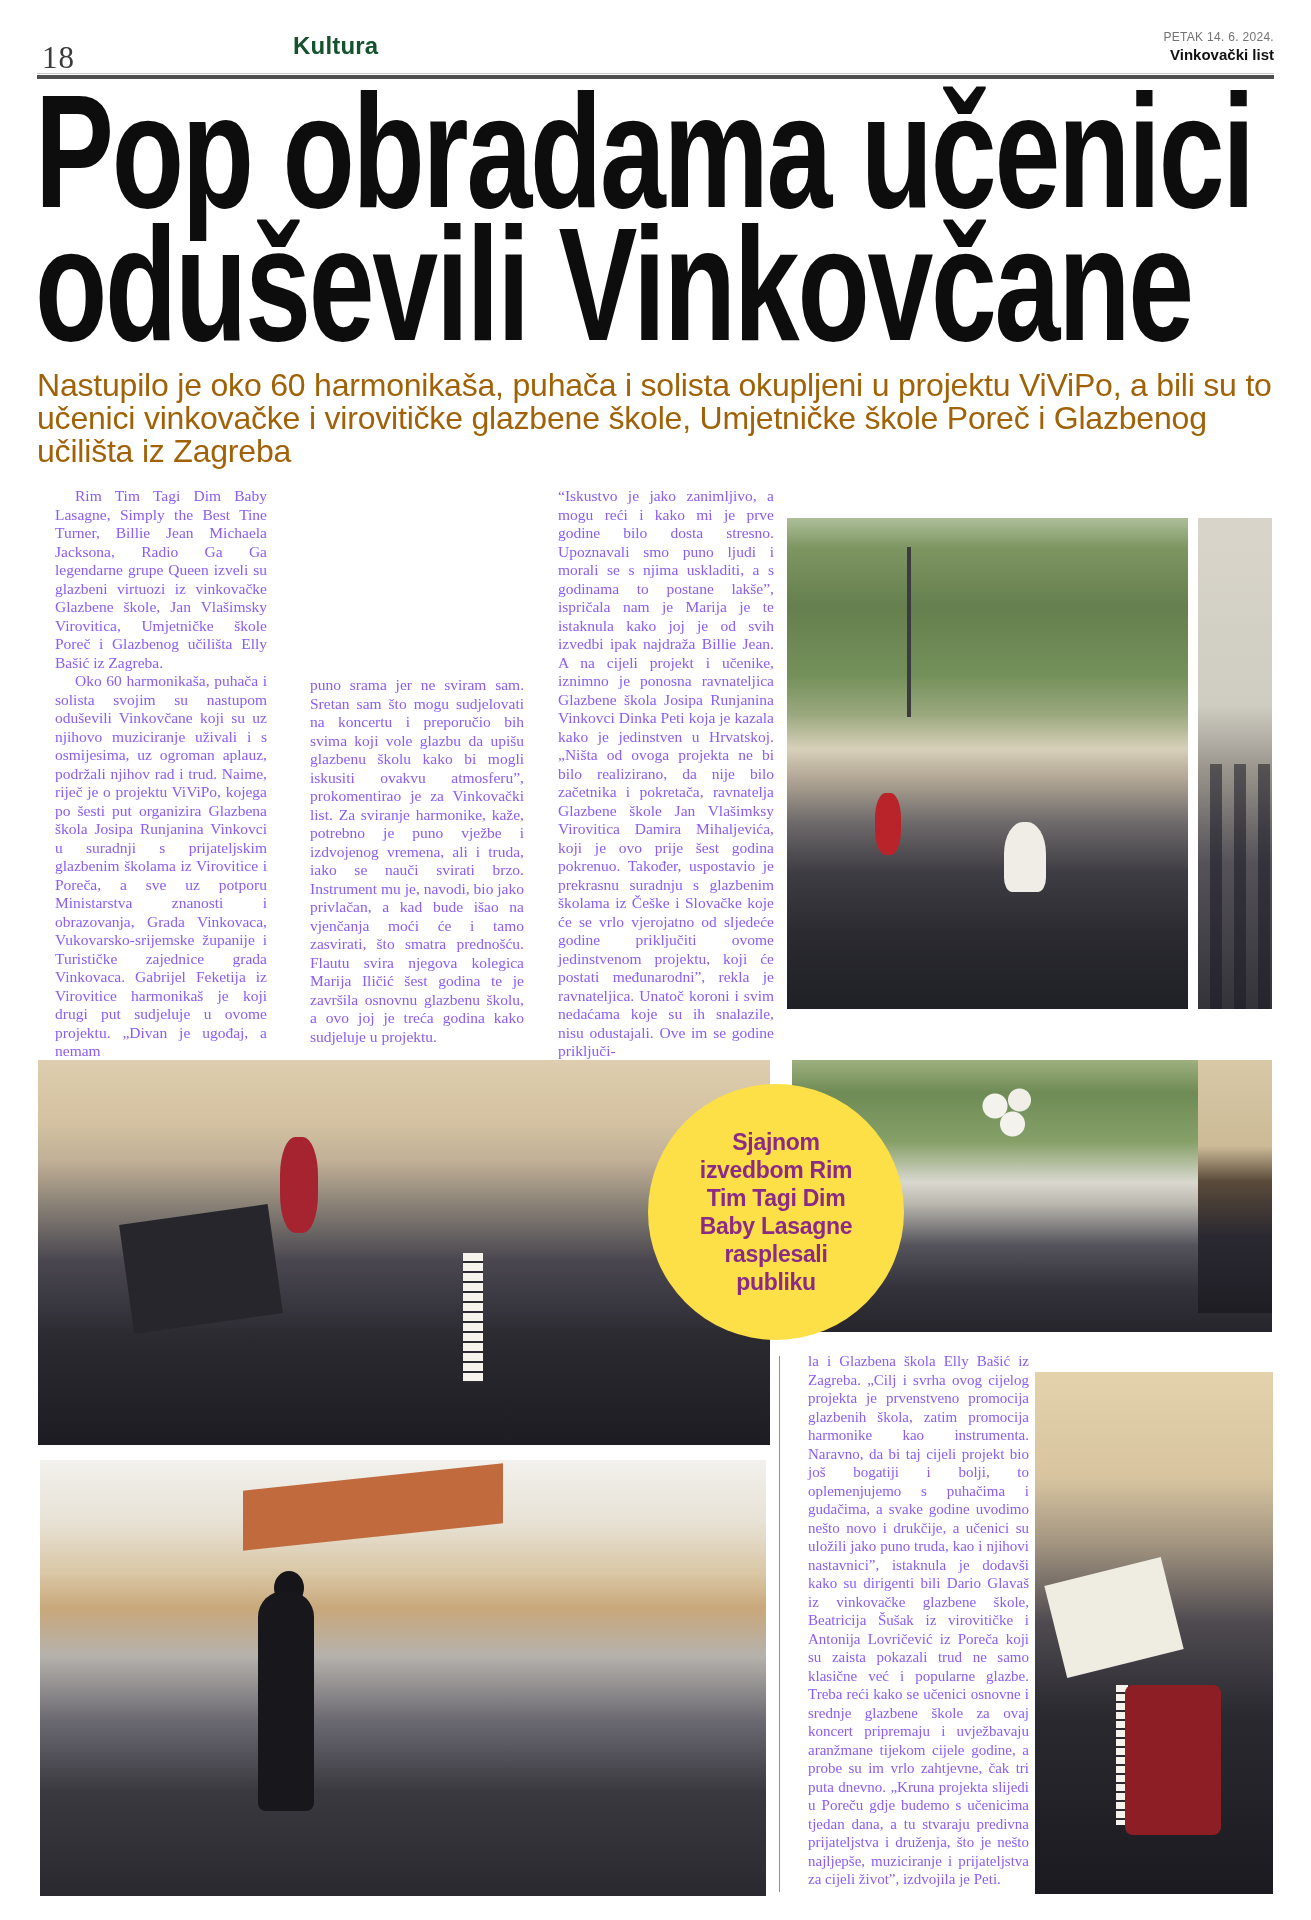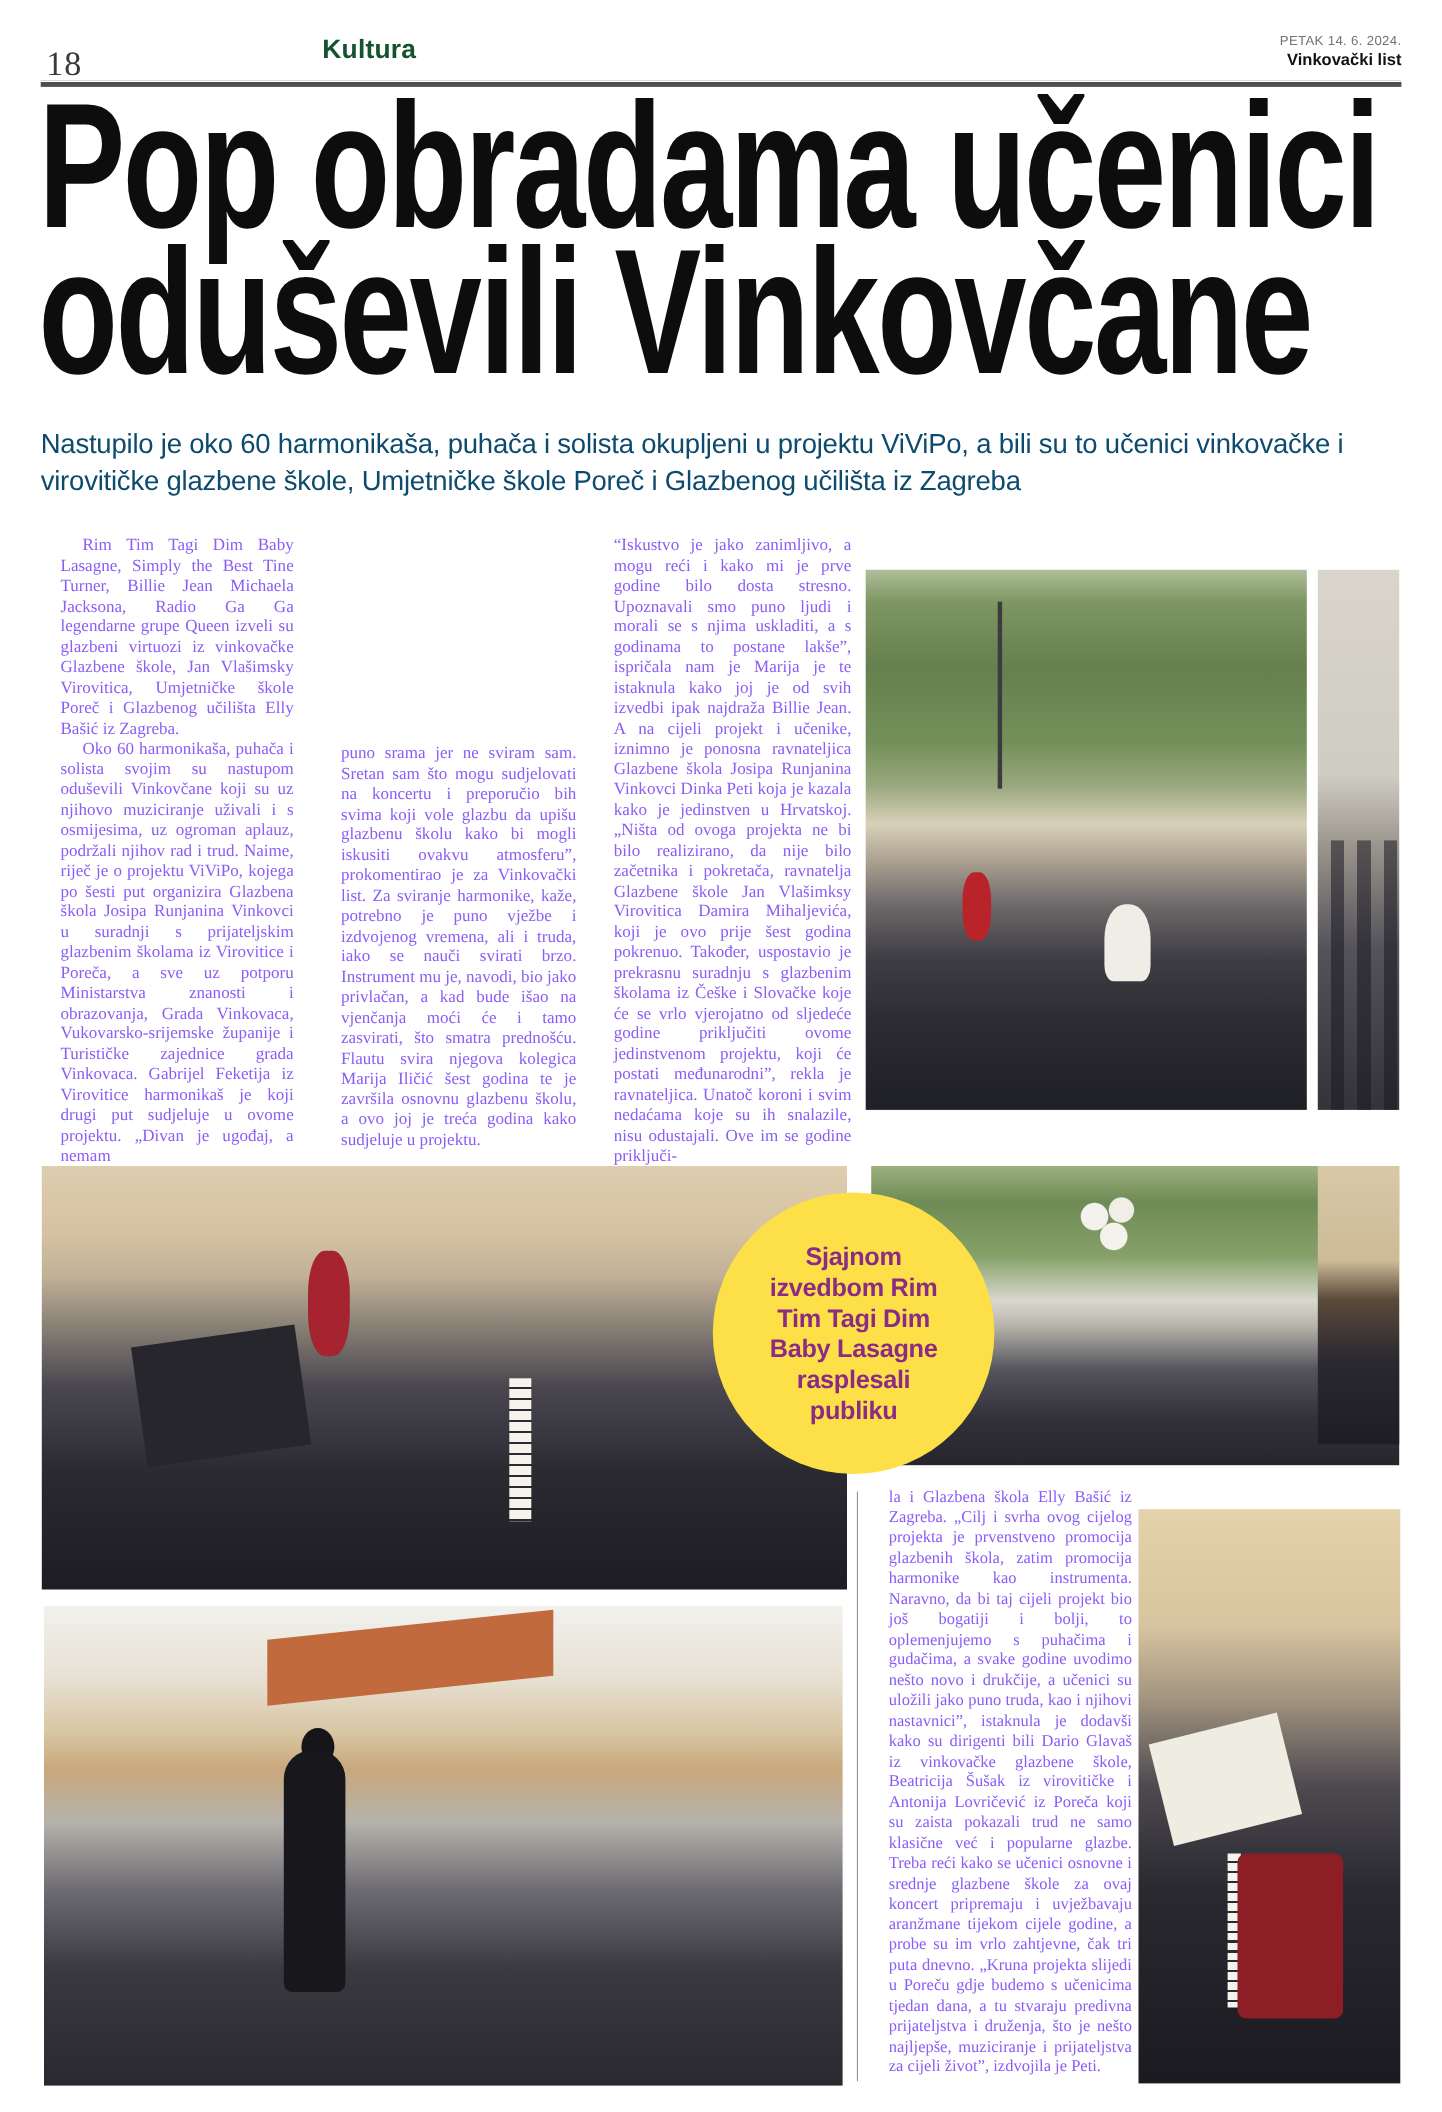--- a/index.html
+++ b/index.html
@@ -17,23 +17,23 @@
     font-family:"Liberation Sans",sans-serif;}
   .dateline .date{font-size:12px; color:#737373; letter-spacing:.3px;}
   .dateline .masthead{font-size:15px; font-weight:700; color:#111; margin-top:2px;}
   .header-rule{position:absolute; left:37px; top:73px; width:1237px; height:6px;
     background:linear-gradient(180deg,#c9c9c9 0,#c9c9c9 1px,#ffffff 1px,#ffffff 2px,#4f4f4f 2px,#4f4f4f 6px);}
   
   .headline{position:absolute; left:35px; top:84px; color:#0d0d0d;
     font-family:"Liberation Sans",sans-serif; font-weight:700; font-size:162px;
     line-height:133px; letter-spacing:-3px; white-space:nowrap;
     transform:scaleX(.73); transform-origin:0 0;}
-  .lede{position:absolute; left:37px; top:388px; width:1240px;
-    font-family:"Liberation Sans",sans-serif; font-size:25px; line-height:33px;
-    color:#0c4a6e; letter-spacing:-.2px;}
+  .lede{position:absolute; left:37px; top:369px; width:1240px;
+    font-family:"Liberation Sans",sans-serif; font-size:32px; line-height:33px;
+    color:#a16207; letter-spacing:-.2px;}
   
   .bodycol{position:absolute; font-size:15.5px; line-height:18.5px; text-align:justify;
     color:#8b5cf6; font-family:"Liberation Serif",serif;margin-left:18px;}
   .bodycol p{margin:0;}
   .bodycol p.indent{text-indent:20px;}
   .col1{left:37px;  top:487px; width:212px;}
   .col2{left:292px; top:676px; width:214px;}
   .col3{left:540px; top:487px; width:216px;}
   .col4{left:790px; top:1352px; width:221px; font-size:15px;}
   .col4-rule{position:absolute; left:779px; top:1356px; width:1px; height:536px; background:#8f8f8f;}

